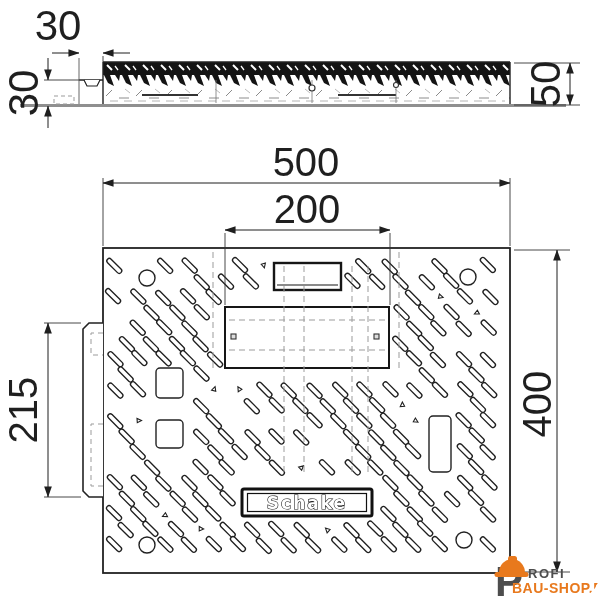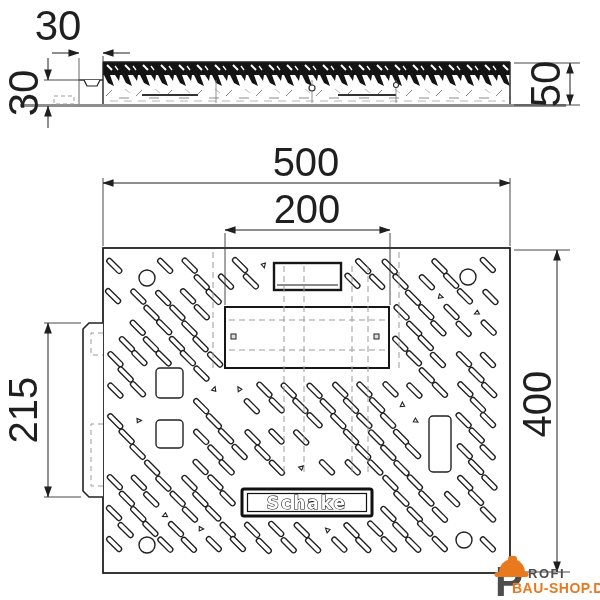--- a/index.html
+++ b/index.html
@@ -1,17 +1,17 @@
 <!DOCTYPE html>
 <html><head>
 <meta charset="utf-8">
 <style>
   html,body{margin:0;padding:0;background:#fff;}
   .canvas-wrap{position:relative;width:600px;height:600px;background:#fff;overflow:hidden;
-    font-family:"Liberation Sans",sans-serif;}
+    font-family:"Liberation Sans",sans-serif;border-radius:28px;}
   svg{position:absolute;left:0;top:0;}
   .dim{font-family:"Liberation Sans",sans-serif;font-size:40px;fill:#1f1f1f;}
   .dimS{font-family:"Liberation Sans",sans-serif;font-size:42px;fill:#1f1f1f;}
   .brand-text{font-family:"DejaVu Sans",sans-serif;font-weight:bold;font-size:17px;
     letter-spacing:2px;fill:#ffffff;stroke:#111;stroke-width:1.15px;paint-order:stroke;}
   .wm-p{font-family:"Liberation Sans",sans-serif;font-weight:bold;font-size:42px;fill:#4d4d4d;}
   .wm-rofi{font-family:"Liberation Sans",sans-serif;font-weight:bold;font-size:13px;
     letter-spacing:1.5px;fill:#4d4d4d;}
   .wm-bau{font-family:"Liberation Sans",sans-serif;font-weight:bold;font-size:14px;
     letter-spacing:.5px;fill:#e8791d;}

